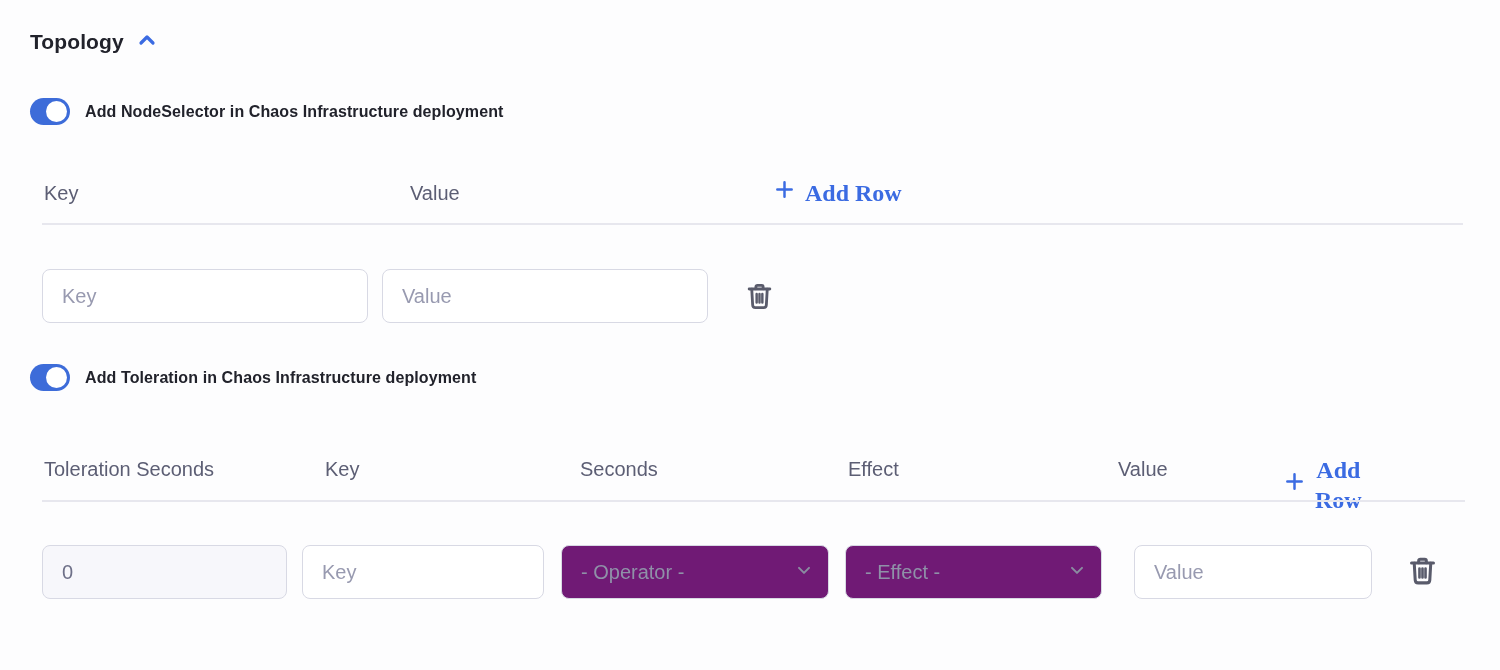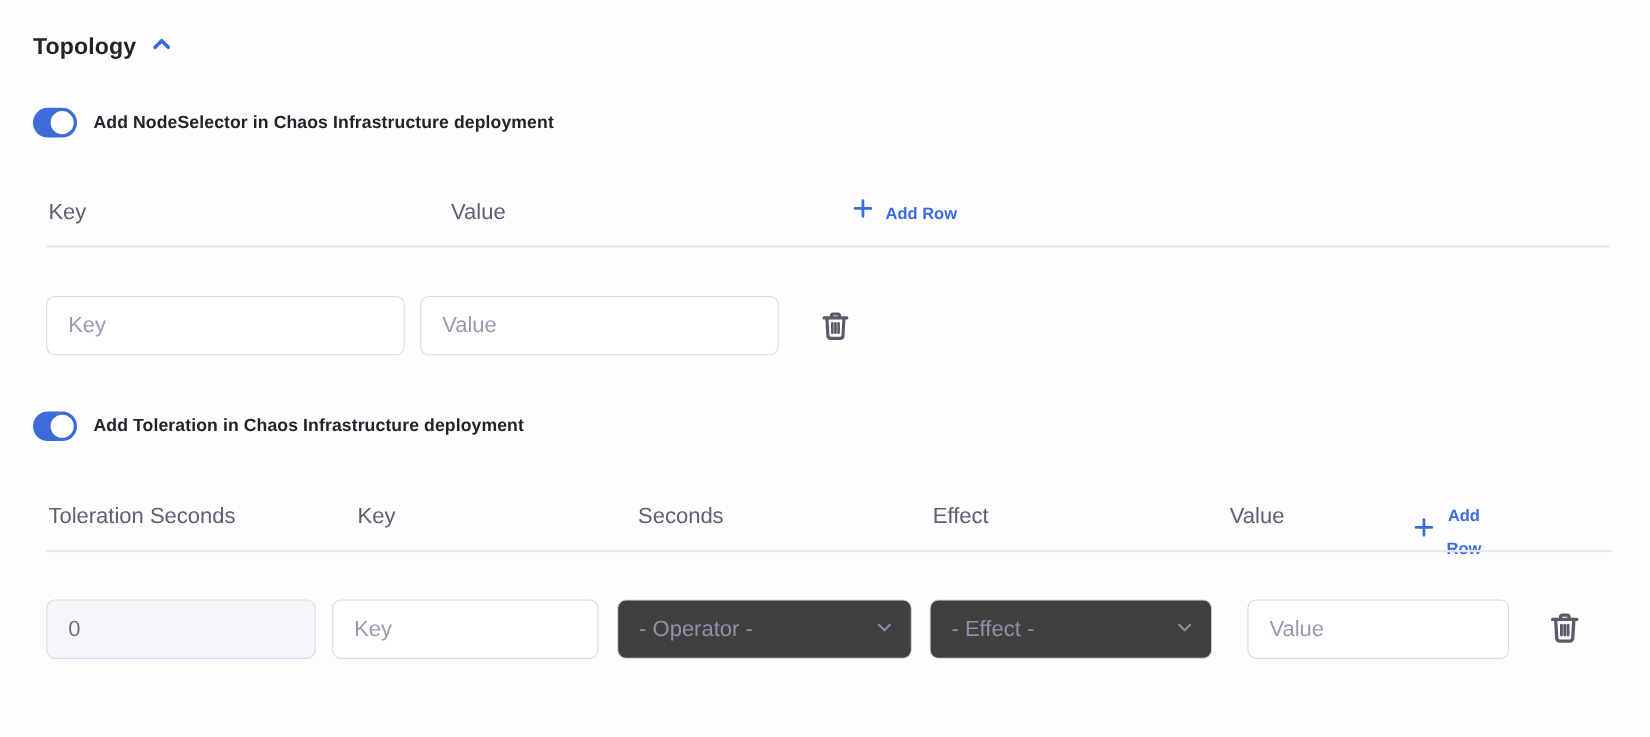--- a/index.html
+++ b/index.html
@@ -29,41 +29,41 @@
     position:absolute; right:3px; top:3px; width:21px; height:21px;
     background:#ffffff; border-radius:50%;
   }
   .toggle-label { font-size:16px; font-weight:700; color:#21222b; letter-spacing:0.1px; }
 
   
   .th { position:absolute; font-size:20px; color:#5c5e74; white-space:nowrap; }
 
   .add-row {
     position:absolute; display:flex; align-items:center; gap:9px;
-    color:#3b6be2; font-weight:700; font-size:15px;
-    background:none; border:none; cursor:pointer; font-family:Liberation Sans, sans-serif;
+    color:#3b6be2; font-weight:700; font-size:24px;
+    background:none; border:none; cursor:pointer; font-family:Liberation Serif, serif;
     padding:0; line-height:30px;
   }
 
   .divider { position:absolute; height:2px; background:#e7e7ee; }
 
   
   .field {
     position:absolute; height:54px;
     border:1px solid #d8d9e4; border-radius:8px;
     background:#ffffff; font-size:20px; color:#6e7088;
     padding:0 19px; font-family:inherit; box-sizing:border-box; outline:none;
   }
   .field::placeholder { color:#989ab0; opacity:1; }
   .field.tinted { background:#f7f7fb; }
 
   
   .select {
     position:absolute; height:54px;
-    border:1px solid #d8d9e4; border-radius:8px; background:#404040;
+    border:1px solid #d8d9e4; border-radius:8px; background:#701a75;
     display:flex; align-items:center; justify-content:space-between;
     padding:0 14px 0 19px; box-sizing:border-box; cursor:pointer;
   }
   .select-value { font-size:20px; color:#8f91a8; white-space:nowrap; }
 
   .icon-btn {
     position:absolute; background:none; border:none; cursor:pointer;
     padding:0; line-height:0;
   }
 </style>
@@ -106,21 +106,21 @@
     <span>
       <svg width="31" height="32" viewBox="0 0 24 24" fill="none">
         <path d="M4 6.6h16" stroke="#595b6b" stroke-width="2.2" stroke-linecap="round"></path>
         <path d="M9.2 6.4V5c0-.7.5-1.2 1.2-1.2h3.2c.7 0 1.2.5 1.2 1.2v1.4" stroke="#595b6b" stroke-width="2.2" stroke-linecap="round"></path>
         <path d="M6 6.8l.7 12.2c.06 1.1.97 2 2.1 2h6.4c1.13 0 2.04-.9 2.1-2L18 6.8" stroke="#595b6b" stroke-width="2.2" stroke-linecap="round" stroke-linejoin="round"></path>
         <path d="M9.8 10.5v6.5M12 10.5v6.5M14.2 10.5v6.5" stroke="#595b6b" stroke-width="1.9" stroke-linecap="round"></path>
       </svg>
     </span>
   </button>
 
-  <div class="toggle-row" style="left:30px; top:374px;">
+  <div class="toggle-row" style="left:30px; top:364px;">
     <button class="toggle">
       <span class="knob"></span>
     </button>
     <span class="toggle-label">Add Toleration in Chaos Infrastructure deployment</span>
   </div>
 
   <div class="th" style="left:44px; top:458px;">Toleration Seconds</div>
   <div class="th" style="left:325px; top:458px;">Key</div>
   <div class="th" style="left:580px; top:458px;">Seconds</div>
   <div class="th" style="left:848px; top:458px;">Effect</div>

